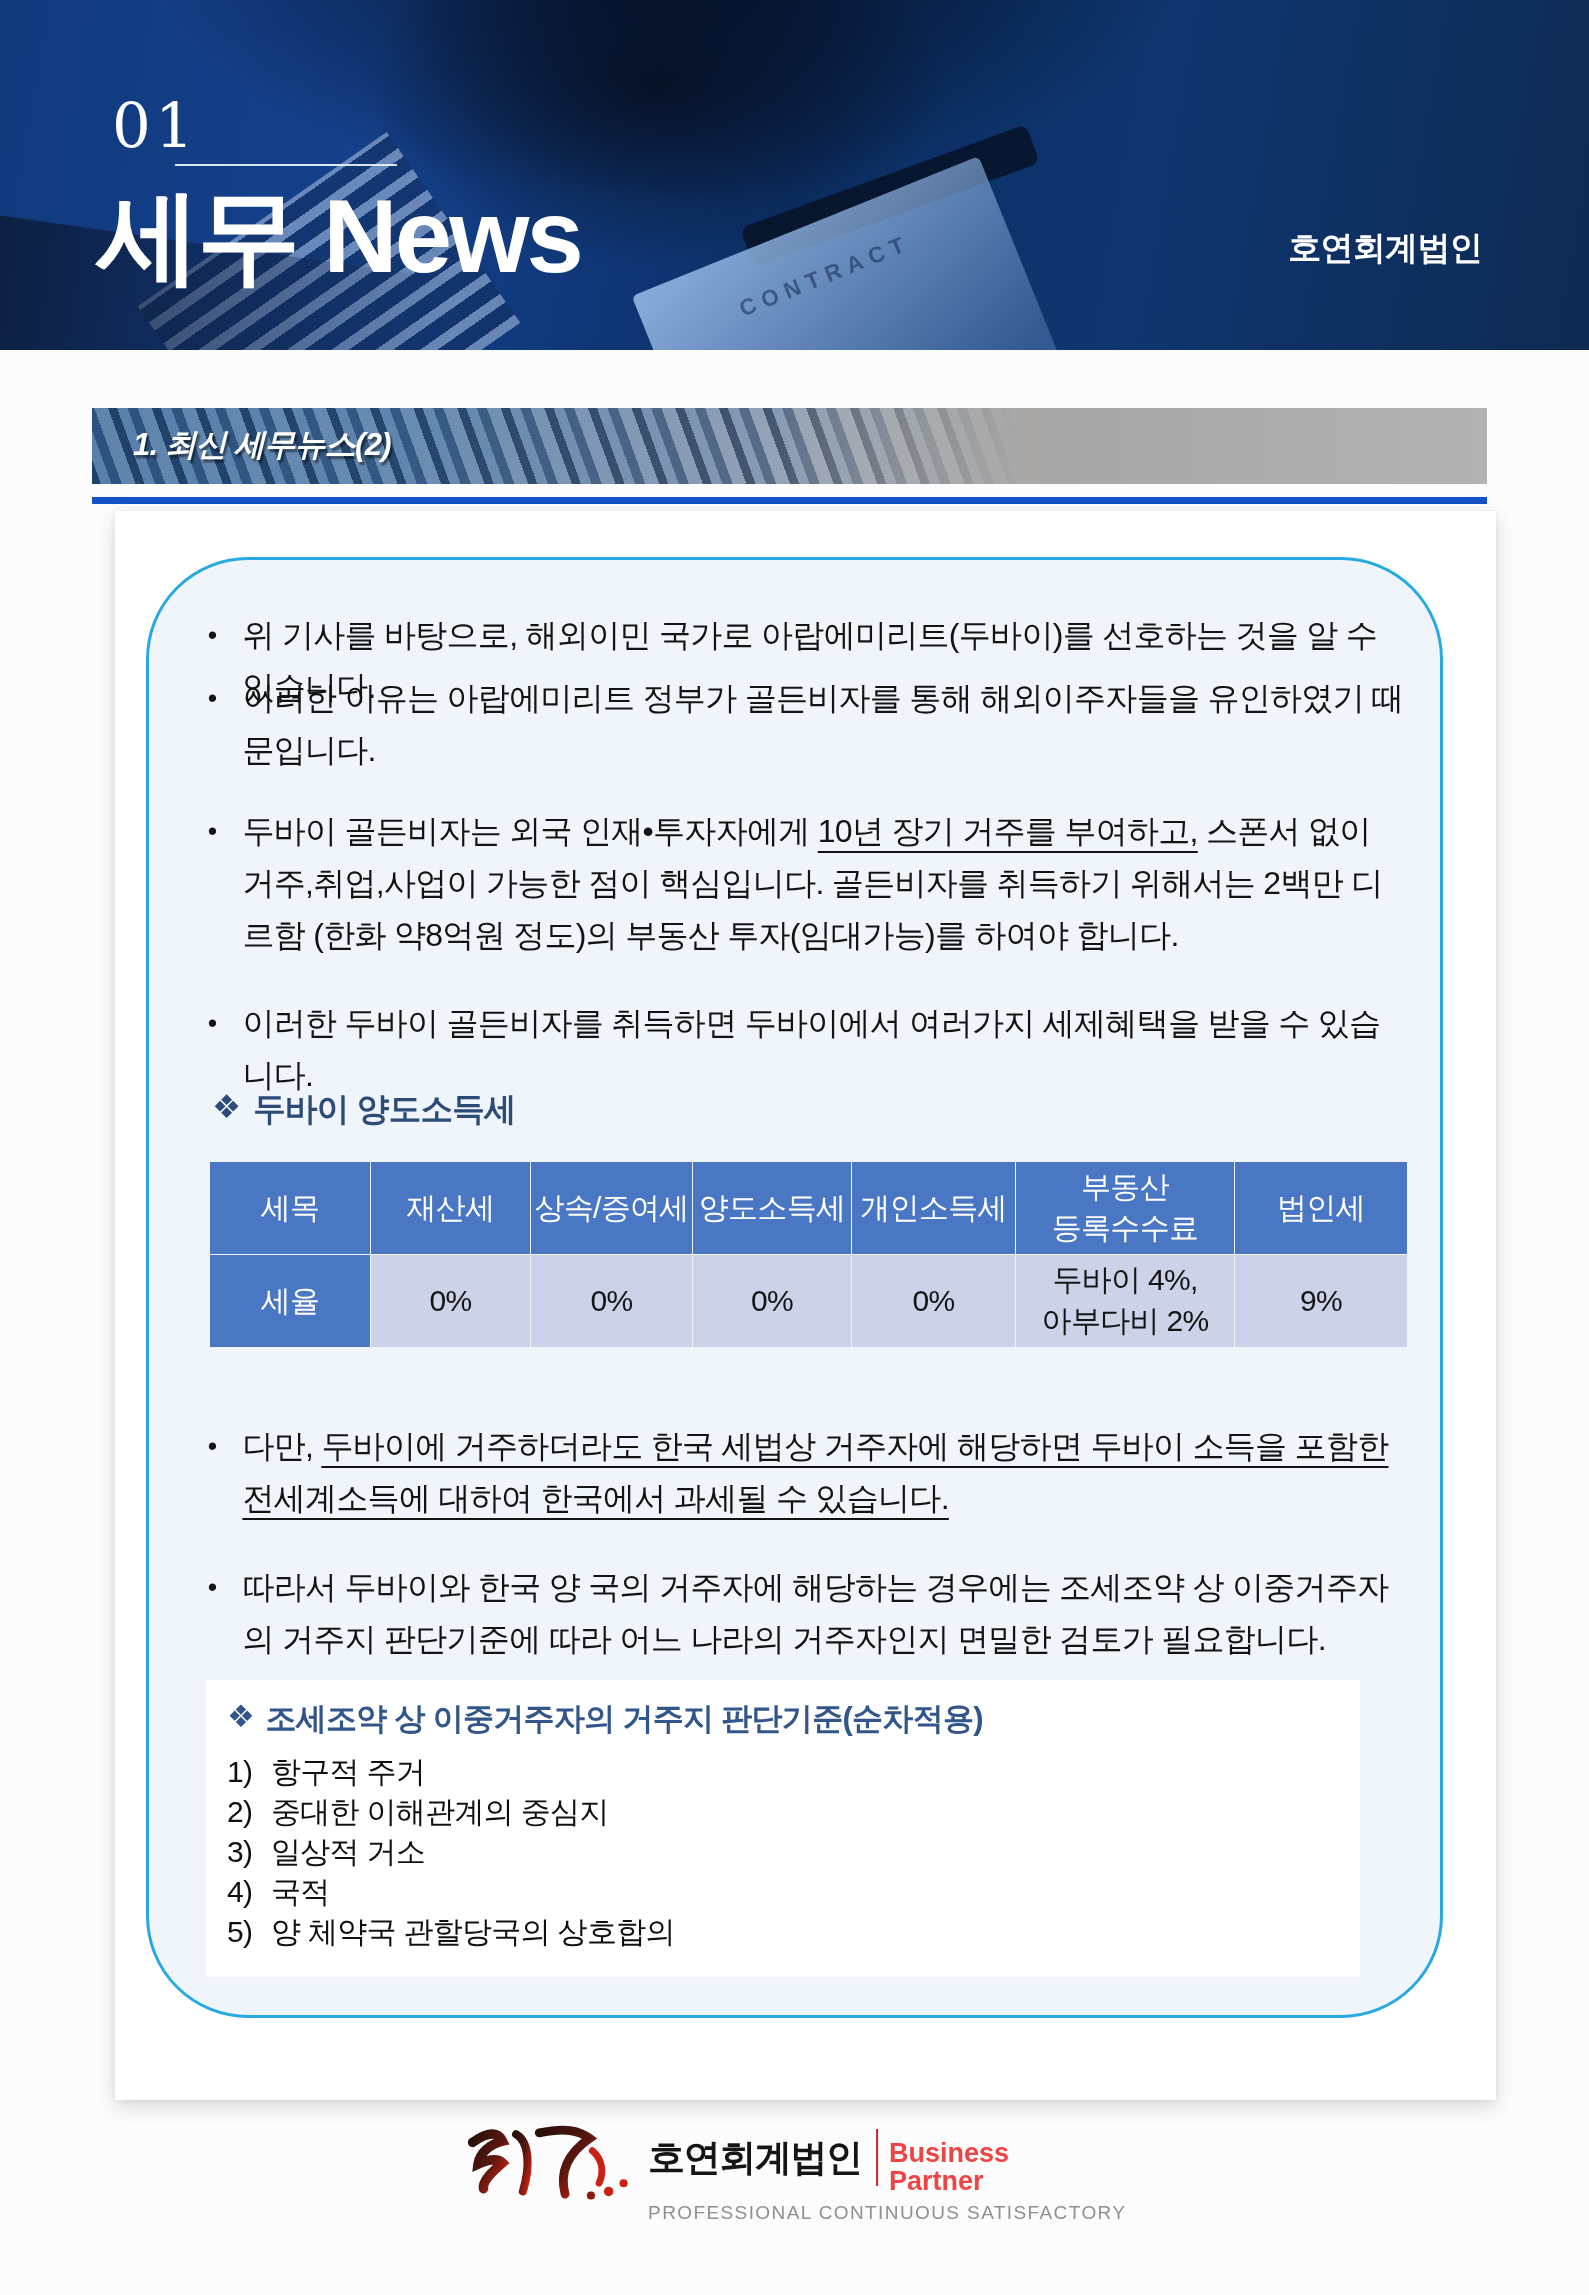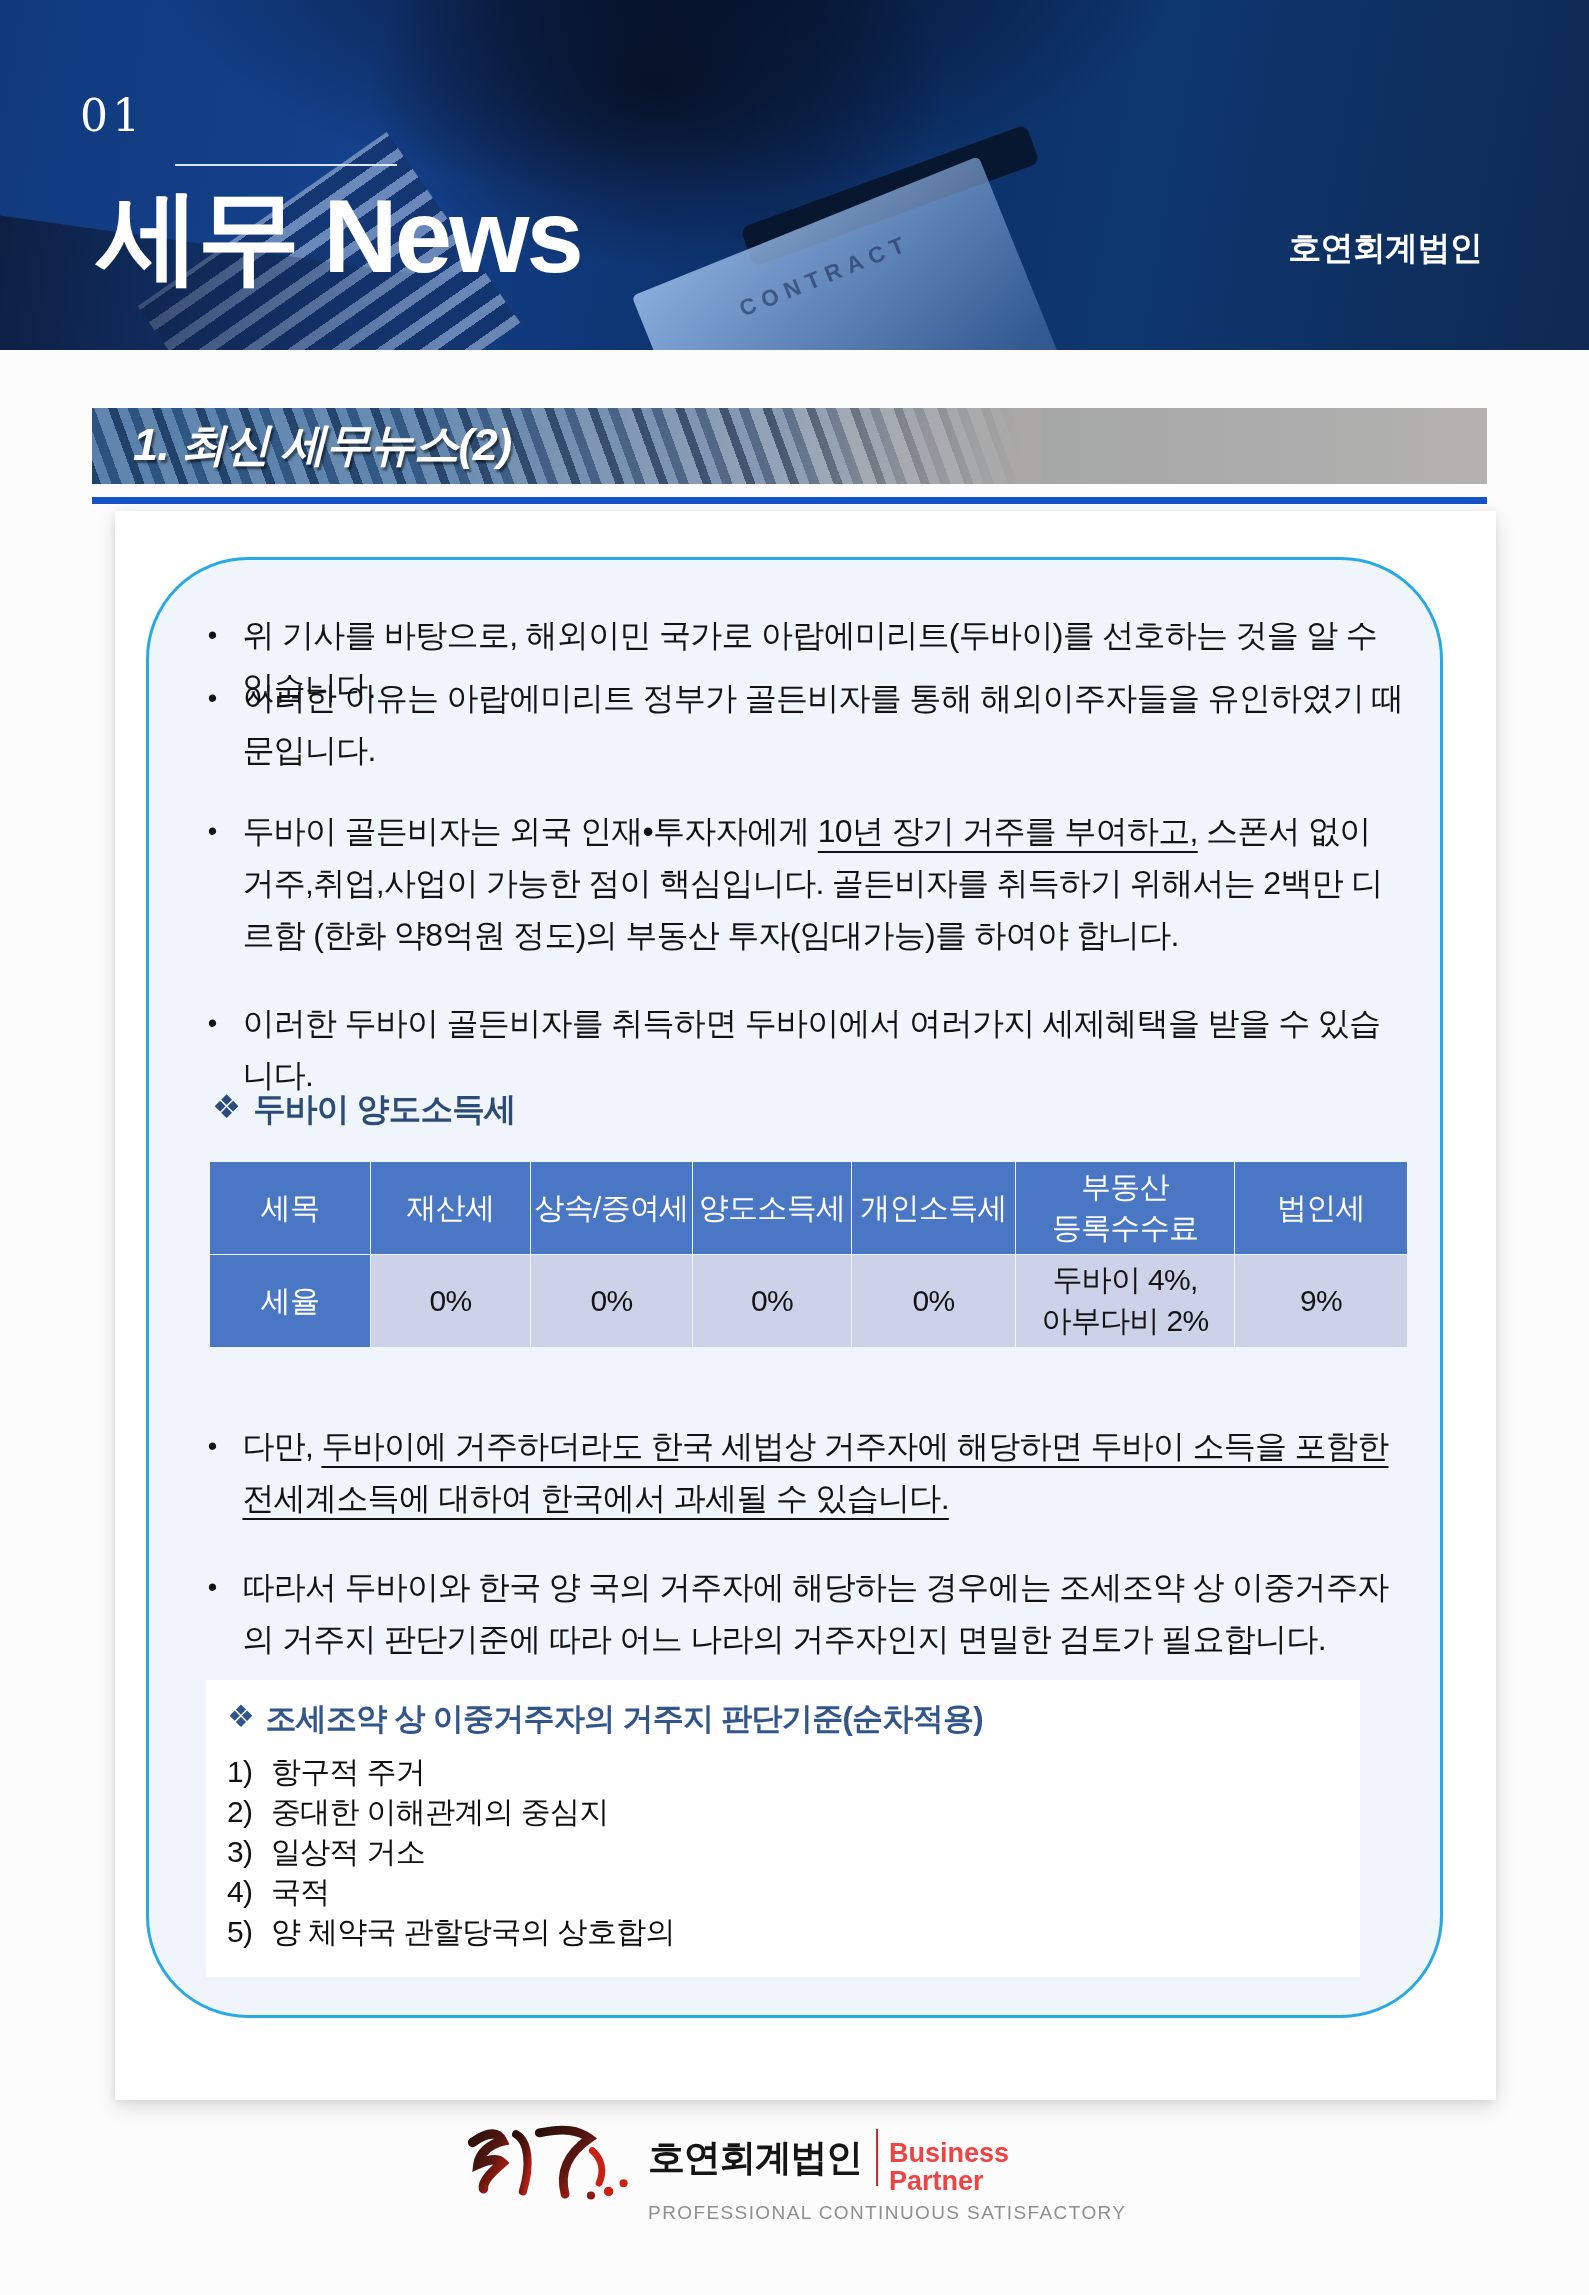--- a/index.html
+++ b/index.html
@@ -19,39 +19,39 @@
   .header-clip { position:absolute; left:738px; top:175px; width:304px; height:41px;
       transform:rotate(-20deg); background:rgba(8,16,34,.8); border-radius:8.5px; }
   .header-paper { position:absolute; left:675px; top:215px; width:374px; height:304px;
       transform:rotate(-22deg); border-radius:5.7px;
       background:linear-gradient(155deg, rgba(150,185,230,.9), rgba(95,135,190,.45) 75%); }
   .header-paper-text { margin-top:41px; text-align:center; font-weight:bold;
       color:rgba(20,40,80,.55); font-size:22.6px; letter-spacing:7px; }
   .header-desk { position:absolute; left:-57px; top:244px; width:509px; height:155px;
       transform:rotate(8deg);
       background:linear-gradient(90deg, rgba(12,24,50,.85), rgba(12,24,50,0)); }
-  .chapter-number { position:absolute; left:80px; top:90px; z-index:3;
-      font-family:"DejaVu Serif","Liberation Serif",serif; font-size:44px; color:#fff; letter-spacing:4.2px; }
+  .chapter-number { position:absolute; left:112px; top:90px; z-index:3;
+      font-family:"DejaVu Serif","Liberation Serif",serif; font-size:61px; color:#fff; letter-spacing:4.2px; }
   .chapter-underline { position:absolute; left:175px; top:164px; width:222px; height:2.1px; z-index:3;
       background:rgba(225,240,250,.95); }
   .chapter-title { position:absolute; left:97px; top:178px; z-index:3;
       font-size:103px; font-weight:bold; color:#fff; letter-spacing:-2.8px; line-height:1.15; }
   .brand { position:absolute; right:107px; top:226px; z-index:3;
       font-size:33px; font-weight:bold; color:#fff; letter-spacing:-0.7px; }
 
   
   .section-bar { position:absolute; left:92px; top:408px; width:1395px; height:76px; overflow:hidden;
       background:linear-gradient(90deg,#33608f 0%,#3f6a97 22%,#72839b 44%,#a3a4a5 62%,#b3b2b1 100%); }
   .section-bar-glass { position:absolute; left:0; top:0; width:68%; height:100%;
       background:
         linear-gradient(90deg, rgba(179,178,177,0) 72%, #a9a8a7 98%),
         repeating-linear-gradient(70deg, rgba(13,34,66,.5) 0 8.5px, rgba(150,180,215,.38) 8.5px 18.4px,
           rgba(35,65,105,.42) 18.4px 28px, rgba(190,210,235,.32) 28px 41px); }
   .section-title { position:absolute; left:41px; top:0; z-index:2; height:76px; line-height:73px;
-      font-size:45px; font-weight:bold; font-style:italic; color:#fff; letter-spacing:-0.7px;
+      font-size:31px; font-weight:bold; font-style:italic; color:#fff; letter-spacing:-0.7px;
       text-shadow:2.1px 2.8px 2.1px rgba(0,0,0,.5);text-align:center; }
   .section-underline { position:absolute; left:92px; top:497px; width:1395px; height:7px; background:#1452c5; }
 
   
   .panel { position:absolute; left:115px; top:511px; width:1381px; height:1589px; background:#fff;
       box-shadow:0 7px 18.4px rgba(0,0,0,.14), 0 0 7px rgba(0,0,0,.06); }
   .round-box { position:absolute; left:146px; top:557px; width:1297px; height:1461px; box-sizing:border-box;
       background:#eff5fb; border:3.5px solid #29a9e1; border-radius:102px; }
 
   

